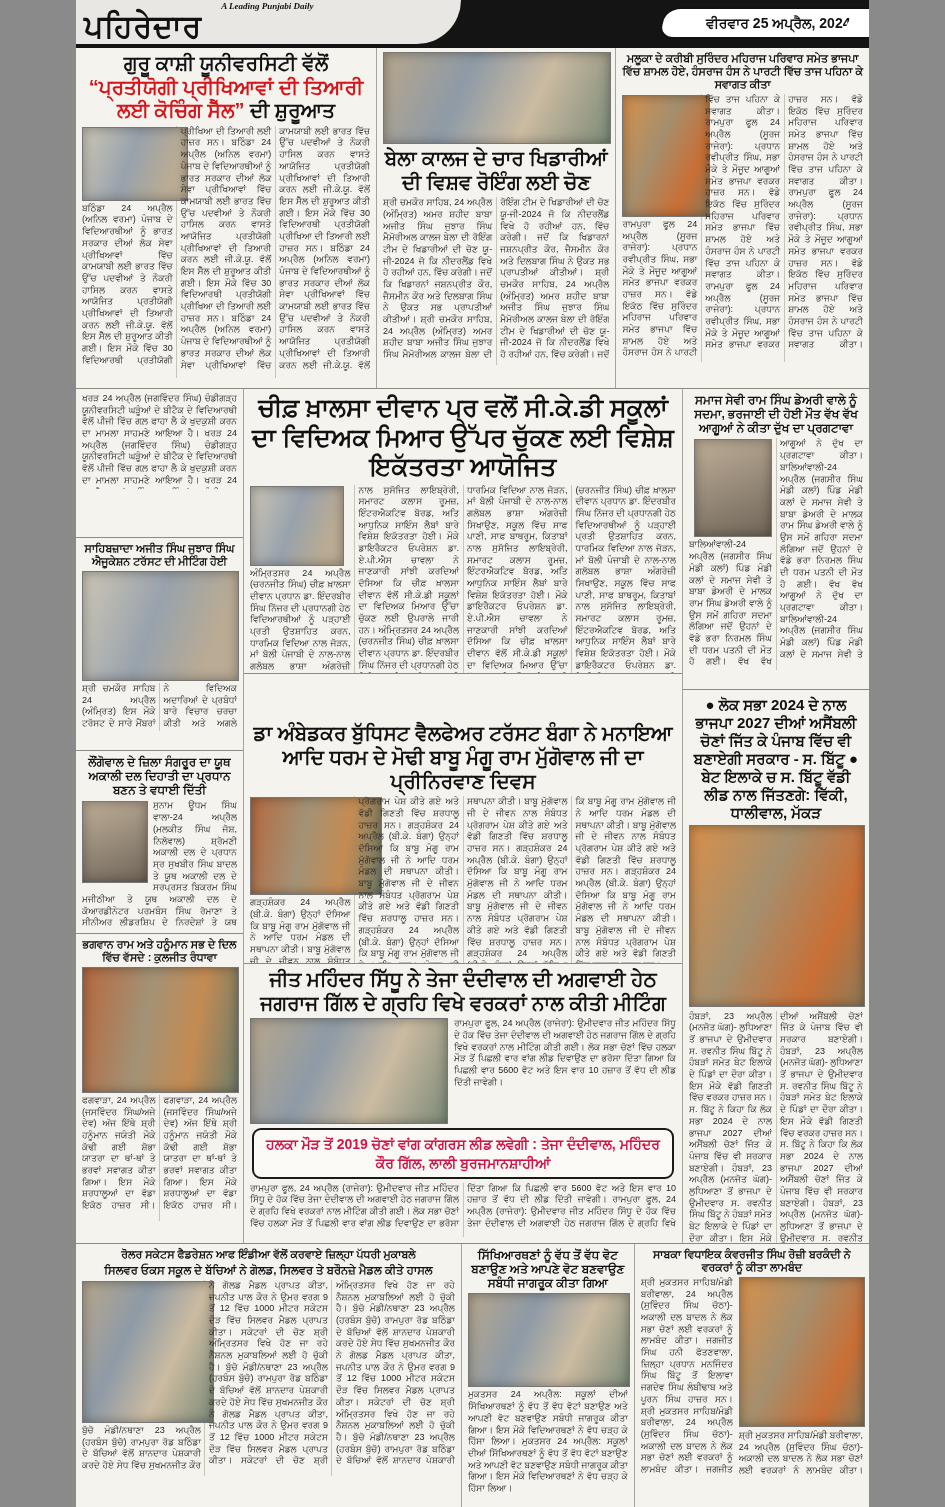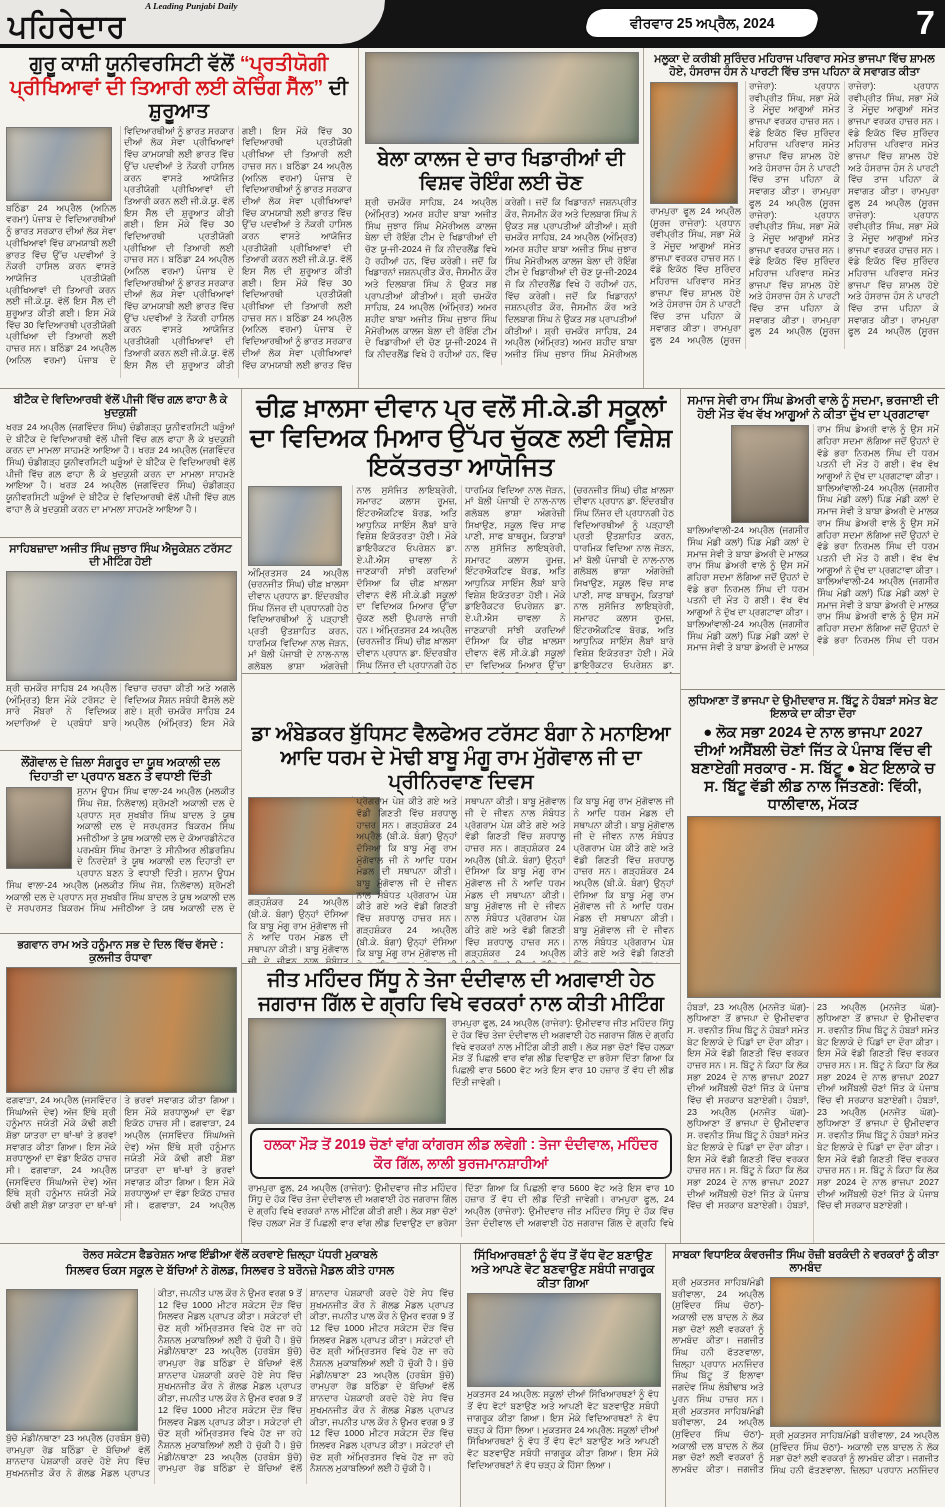--- a/index.html
+++ b/index.html
@@ -1,16 +1,16 @@
 <!DOCTYPE html>
 <html lang="pa"><head>
 <meta charset="utf-8">
 <style>
   html,body{margin:0;padding:0;background:#8a8a8a;}
-  .page{width:945px;height:1507px;margin:0 auto;background:#f5f3ee;position:relative;
+  .page{width:793px;height:1507px;margin:0 auto;background:#f5f3ee;position:relative;
         font-family:"Liberation Sans","DejaVu Sans",sans-serif;color:#1c1c1c;overflow:hidden;}
   
   .masthead{height:46px;background:#141414;position:relative;border-bottom:2px solid #141414;}
   .logo-plate{position:absolute;left:0;top:0;width:385px;height:44px;background:#e9e7e3;
               border-radius:0 0 60px 0;padding:1px 10px 0 8px;box-sizing:border-box;}
   .tagline{font-family:"Liberation Serif","DejaVu Serif",serif;font-style:italic;font-weight:bold;
            font-size:9px;text-align:center;color:#111;}
   .logo-text{font-size:30px;font-weight:bold;letter-spacing:1px;color:#111;line-height:30px;
              transform:scaleY(1.05);}
   .date-pill{position:absolute;left:585px;top:7px;width:230px;height:28px;background:#fff;
@@ -38,21 +38,21 @@
   .photo.saffron{background:linear-gradient(115deg,#d8904a 0%,#a58f6e 40%,#c96f35 75%,#8d7a58 100%);}
   .photo.crowd{background:linear-gradient(100deg,#b5693f 0%,#a39276 40%,#c48b52 70%,#6f7d6b 100%);}
   .photo.portrait{background:linear-gradient(160deg,#bfae97 0%,#8f8373 60%,#6f6557 100%);}
   .fl{float:left;margin:1px 5px 2px 0;}
   .fr{float:right;margin:1px 0 2px 5px;}
   
   .h-xl{font-size:25px;}
   .h-lg{font-size:20px;}
   .h-md{font-size:11px;}
   .h-sm{font-size:12px;}
-  .subhead{font-weight:bold;font-size:11.5px;text-align:center;margin:1px 0 11px;color:#111;}
+  .subhead{font-weight:bold;font-size:11.5px;text-align:center;margin:1px 0 3px;color:#111;}
   .bullets{font-weight:bold;font-size:15px;text-align:center;color:#111;margin:2px 0 3px;}
   .leadbox{border:2px solid #1a1a1a;border-radius:9px;background:#fbfaf6;padding:5px 7px;
            margin:4px 2px;text-align:center;font-weight:bold;font-size:14px;color:#d31245;line-height:1.3;}
 </style>
 </head>
 <body>
 
 <div class="page">
 
   <header class="masthead">
@@ -90,21 +90,20 @@
         <span>ਰਾਮਪੁਰਾ ਫੂਲ 24 ਅਪ੍ਰੈਲ (ਸੂਰਜ ਰਾਜੇਰਾ): ਪ੍ਰਧਾਨ ਰਵੀਪ੍ਰੀਤ ਸਿੰਘ, ਸਭਾ ਮੌਕੇ ਤੇ ਮੌਜੂਦ ਆਗੂਆਂ ਸਮੇਤ ਭਾਜਪਾ ਵਰਕਰ ਹਾਜ਼ਰ ਸਨ। ਵੱਡੇ ਇਕੱਠ ਵਿੱਚ ਸੁਰਿੰਦਰ ਮਹਿਰਾਜ ਪਰਿਵਾਰ ਸਮੇਤ ਭਾਜਪਾ ਵਿੱਚ ਸ਼ਾਮਲ ਹੋਏ ਅਤੇ ਹੰਸਰਾਜ ਹੰਸ ਨੇ ਪਾਰਟੀ ਵਿੱਚ ਤਾਜ ਪਹਿਨਾ ਕੇ ਸਵਾਗਤ ਕੀਤਾ। ਰਾਮਪੁਰਾ ਫੂਲ 24 ਅਪ੍ਰੈਲ (ਸੂਰਜ ਰਾਜੇਰਾ): ਪ੍ਰਧਾਨ ਰਵੀਪ੍ਰੀਤ ਸਿੰਘ, ਸਭਾ ਮੌਕੇ ਤੇ ਮੌਜੂਦ ਆਗੂਆਂ ਸਮੇਤ ਭਾਜਪਾ ਵਰਕਰ ਹਾਜ਼ਰ ਸਨ। ਵੱਡੇ ਇਕੱਠ ਵਿੱਚ ਸੁਰਿੰਦਰ ਮਹਿਰਾਜ ਪਰਿਵਾਰ ਸਮੇਤ ਭਾਜਪਾ ਵਿੱਚ ਸ਼ਾਮਲ ਹੋਏ ਅਤੇ ਹੰਸਰਾਜ ਹੰਸ ਨੇ ਪਾਰਟੀ ਵਿੱਚ ਤਾਜ ਪਹਿਨਾ ਕੇ ਸਵਾਗਤ ਕੀਤਾ। ਰਾਮਪੁਰਾ ਫੂਲ 24 ਅਪ੍ਰੈਲ (ਸੂਰਜ ਰਾਜੇਰਾ): ਪ੍ਰਧਾਨ ਰਵੀਪ੍ਰੀਤ ਸਿੰਘ, ਸਭਾ ਮੌਕੇ ਤੇ ਮੌਜੂਦ ਆਗੂਆਂ ਸਮੇਤ ਭਾਜਪਾ ਵਰਕਰ ਹਾਜ਼ਰ ਸਨ। ਵੱਡੇ ਇਕੱਠ ਵਿੱਚ ਸੁਰਿੰਦਰ ਮਹਿਰਾਜ ਪਰਿਵਾਰ ਸਮੇਤ ਭਾਜਪਾ ਵਿੱਚ ਸ਼ਾਮਲ ਹੋਏ ਅਤੇ ਹੰਸਰਾਜ ਹੰਸ ਨੇ ਪਾਰਟੀ ਵਿੱਚ ਤਾਜ ਪਹਿਨਾ ਕੇ ਸਵਾਗਤ ਕੀਤਾ। ਰਾਮਪੁਰਾ ਫੂਲ 24 ਅਪ੍ਰੈਲ (ਸੂਰਜ ਰਾਜੇਰਾ): ਪ੍ਰਧਾਨ ਰਵੀਪ੍ਰੀਤ ਸਿੰਘ, ਸਭਾ ਮੌਕੇ ਤੇ ਮੌਜੂਦ ਆਗੂਆਂ ਸਮੇਤ ਭਾਜਪਾ ਵਰਕਰ ਹਾਜ਼ਰ ਸਨ। ਵੱਡੇ ਇਕੱਠ ਵਿੱਚ ਸੁਰਿੰਦਰ ਮਹਿਰਾਜ ਪਰਿਵਾਰ ਸਮੇਤ ਭਾਜਪਾ ਵਿੱਚ ਸ਼ਾਮਲ ਹੋਏ ਅਤੇ ਹੰਸਰਾਜ ਹੰਸ ਨੇ ਪਾਰਟੀ ਵਿੱਚ ਤਾਜ ਪਹਿਨਾ ਕੇ ਸਵਾਗਤ ਕੀਤਾ। ਰਾਮਪੁਰਾ ਫੂਲ 24 ਅਪ੍ਰੈਲ (ਸੂਰਜ ਰਾਜੇਰਾ): ਪ੍ਰਧਾਨ ਰਵੀਪ੍ਰੀਤ ਸਿੰਘ, ਸਭਾ ਮੌਕੇ ਤੇ ਮੌਜੂਦ ਆਗੂਆਂ ਸਮੇਤ ਭਾਜਪਾ ਵਰਕਰ ਹਾਜ਼ਰ ਸਨ। ਵੱਡੇ ਇਕੱਠ ਵਿੱਚ ਸੁਰਿੰਦਰ ਮਹਿਰਾਜ ਪਰਿਵਾਰ ਸਮੇਤ ਭਾਜਪਾ ਵਿੱਚ ਸ਼ਾਮਲ ਹੋਏ ਅਤੇ ਹੰਸਰਾਜ ਹੰਸ ਨੇ ਪਾਰਟੀ ਵਿੱਚ ਤਾਜ ਪਹਿਨਾ ਕੇ ਸਵਾਗਤ ਕੀਤਾ। ਰਾਮਪੁਰਾ ਫੂਲ 24 ਅਪ੍ਰੈਲ (ਸੂਰਜ ਰਾਜੇਰਾ): ਪ੍ਰਧਾਨ ਰਵੀਪ੍ਰੀਤ ਸਿੰਘ, ਸਭਾ ਮੌਕੇ ਤੇ ਮੌਜੂਦ ਆਗੂਆਂ ਸਮੇਤ ਭਾਜਪਾ ਵਰਕਰ ਹਾਜ਼ਰ ਸਨ। ਵੱਡੇ ਇਕੱਠ ਵਿੱਚ ਸੁਰਿੰਦਰ ਮਹਿਰਾਜ ਪਰਿਵਾਰ ਸਮੇਤ ਭਾਜਪਾ ਵਿੱਚ ਸ਼ਾਮਲ ਹੋਏ ਅਤੇ ਹੰਸਰਾਜ ਹੰਸ ਨੇ ਪਾਰਟੀ ਵਿੱਚ ਤਾਜ ਪਹਿਨਾ ਕੇ ਸਵਾਗਤ ਕੀਤਾ।</span>
       </div>
     </article>
   </div>
   <div class="hdiv"></div>
 
   <div class="zone" style="height:854px;">
 
     <div class="vflex" style="width:242px;">
       <article class="art" style="height:148px;">
-        <h2 class="h-md">ਬੀਟੈਕ ਦੇ ਵਿਦਿਆਰਥੀ ਵੱਲੋਂ ਪੀਜੀ ਵਿੱਚ ਗਲ਼ ਫਾਹਾ ਲੈ ਕੇ ਖੁਦਕੁਸ਼ੀ</h2>
         <div class="body" style="height:96px;">
           <span>ਖਰੜ 24 ਅਪ੍ਰੈਲ (ਜਗਵਿੰਦਰ ਸਿੰਘ) ਚੰਡੀਗੜ੍ਹ ਯੂਨੀਵਰਸਿਟੀ ਘੜੂੰਆਂ ਦੇ ਬੀਟੈਕ ਦੇ ਵਿਦਿਆਰਥੀ ਵੱਲੋਂ ਪੀਜੀ ਵਿੱਚ ਗਲ਼ ਫਾਹਾ ਲੈ ਕੇ ਖੁਦਕੁਸ਼ੀ ਕਰਨ ਦਾ ਮਾਮਲਾ ਸਾਹਮਣੇ ਆਇਆ ਹੈ। ਖਰੜ 24 ਅਪ੍ਰੈਲ (ਜਗਵਿੰਦਰ ਸਿੰਘ) ਚੰਡੀਗੜ੍ਹ ਯੂਨੀਵਰਸਿਟੀ ਘੜੂੰਆਂ ਦੇ ਬੀਟੈਕ ਦੇ ਵਿਦਿਆਰਥੀ ਵੱਲੋਂ ਪੀਜੀ ਵਿੱਚ ਗਲ਼ ਫਾਹਾ ਲੈ ਕੇ ਖੁਦਕੁਸ਼ੀ ਕਰਨ ਦਾ ਮਾਮਲਾ ਸਾਹਮਣੇ ਆਇਆ ਹੈ। ਖਰੜ 24 ਅਪ੍ਰੈਲ (ਜਗਵਿੰਦਰ ਸਿੰਘ) ਚੰਡੀਗੜ੍ਹ ਯੂਨੀਵਰਸਿਟੀ ਘੜੂੰਆਂ ਦੇ ਬੀਟੈਕ ਦੇ ਵਿਦਿਆਰਥੀ ਵੱਲੋਂ ਪੀਜੀ ਵਿੱਚ ਗਲ਼ ਫਾਹਾ ਲੈ ਕੇ ਖੁਦਕੁਸ਼ੀ ਕਰਨ ਦਾ ਮਾਮਲਾ ਸਾਹਮਣੇ ਆਇਆ ਹੈ।</span>
         </div>
       </article>
       <div class="hdiv"></div>
       <article class="art" style="height:212px;">
         <h2 class="h-md">ਸਾਹਿਬਜ਼ਾਦਾ ਅਜੀਤ ਸਿੰਘ ਜੁਝਾਰ ਸਿੰਘ ਐਜੂਕੇਸ਼ਨ ਟਰੱਸਟ ਦੀ ਮੀਟਿੰਗ ਹੋਈ</h2>
         <div class="photo indoor" style="width:100%;height:108px;margin:2px 0;"></div>
         <div class="body cols2" style="height:48px;">
           <span>ਸ਼੍ਰੀ ਚਮਕੌਰ ਸਾਹਿਬ 24 ਅਪ੍ਰੈਲ (ਅੰਮ੍ਰਿਤ) ਇਸ ਮੌਕੇ ਟਰੱਸਟ ਦੇ ਸਾਰੇ ਮੈਂਬਰਾਂ ਨੇ ਵਿਦਿਅਕ ਅਦਾਰਿਆਂ ਦੇ ਪ੍ਰਬੰਧਾਂ ਬਾਰੇ ਵਿਚਾਰ ਚਰਚਾ ਕੀਤੀ ਅਤੇ ਅਗਲੇ ਵਿਦਿਅਕ ਸੈਸ਼ਨ ਸਬੰਧੀ ਫੈਸਲੇ ਲਏ ਗਏ। ਸ਼੍ਰੀ ਚਮਕੌਰ ਸਾਹਿਬ 24 ਅਪ੍ਰੈਲ (ਅੰਮ੍ਰਿਤ) ਇਸ ਮੌਕੇ ਟਰੱਸਟ ਦੇ ਸਾਰੇ ਮੈਂਬਰਾਂ ਨੇ ਵਿਦਿਅਕ ਅਦਾਰਿਆਂ ਦੇ ਪ੍ਰਬੰਧਾਂ ਬਾਰੇ ਵਿਚਾਰ ਚਰਚਾ ਕੀਤੀ ਅਤੇ ਅਗਲੇ ਵਿਦਿਅਕ ਸੈਸ਼ਨ ਸਬੰਧੀ ਫੈਸਲੇ ਲਏ ਗਏ।</span>
@@ -163,21 +162,20 @@
     <div class="vflex" style="width:265px;border-left:1px solid #a9a49a;">
       <article class="art" style="height:300px;">
         <h2 class="h-sm">ਸਮਾਜ ਸੇਵੀ ਰਾਮ ਸਿੰਘ ਡੇਅਰੀ ਵਾਲੇ ਨੂੰ ਸਦਮਾ, ਭਰਜਾਈ ਦੀ ਹੋਈ ਮੌਤ ਵੱਖ ਵੱਖ ਆਗੂਆਂ ਨੇ ਕੀਤਾ ਦੁੱਖ ਦਾ ਪ੍ਰਗਟਾਵਾ</h2>
         <div class="body cols2" style="height:232px;">
           <div class="photo portrait fr" style="width:76px;height:96px;"></div>
           <span>ਬਾਲਿਆਂਵਾਲੀ-24 ਅਪ੍ਰੈਲ (ਜਗਸੀਰ ਸਿੰਘ ਮੰਡੀ ਕਲਾਂ) ਪਿੰਡ ਮੰਡੀ ਕਲਾਂ ਦੇ ਸਮਾਜ ਸੇਵੀ ਤੇ ਬਾਬਾ ਡੇਅਰੀ ਦੇ ਮਾਲਕ ਰਾਮ ਸਿੰਘ ਡੇਅਰੀ ਵਾਲੇ ਨੂੰ ਉਸ ਸਮੇਂ ਗਹਿਰਾ ਸਦਮਾ ਲੱਗਿਆ ਜਦੋਂ ਉਹਨਾਂ ਦੇ ਵੱਡੇ ਭਰਾ ਨਿਰਮਲ ਸਿੰਘ ਦੀ ਧਰਮ ਪਤਨੀ ਦੀ ਮੌਤ ਹੋ ਗਈ। ਵੱਖ ਵੱਖ ਆਗੂਆਂ ਨੇ ਦੁੱਖ ਦਾ ਪ੍ਰਗਟਾਵਾ ਕੀਤਾ। ਬਾਲਿਆਂਵਾਲੀ-24 ਅਪ੍ਰੈਲ (ਜਗਸੀਰ ਸਿੰਘ ਮੰਡੀ ਕਲਾਂ) ਪਿੰਡ ਮੰਡੀ ਕਲਾਂ ਦੇ ਸਮਾਜ ਸੇਵੀ ਤੇ ਬਾਬਾ ਡੇਅਰੀ ਦੇ ਮਾਲਕ ਰਾਮ ਸਿੰਘ ਡੇਅਰੀ ਵਾਲੇ ਨੂੰ ਉਸ ਸਮੇਂ ਗਹਿਰਾ ਸਦਮਾ ਲੱਗਿਆ ਜਦੋਂ ਉਹਨਾਂ ਦੇ ਵੱਡੇ ਭਰਾ ਨਿਰਮਲ ਸਿੰਘ ਦੀ ਧਰਮ ਪਤਨੀ ਦੀ ਮੌਤ ਹੋ ਗਈ। ਵੱਖ ਵੱਖ ਆਗੂਆਂ ਨੇ ਦੁੱਖ ਦਾ ਪ੍ਰਗਟਾਵਾ ਕੀਤਾ। ਬਾਲਿਆਂਵਾਲੀ-24 ਅਪ੍ਰੈਲ (ਜਗਸੀਰ ਸਿੰਘ ਮੰਡੀ ਕਲਾਂ) ਪਿੰਡ ਮੰਡੀ ਕਲਾਂ ਦੇ ਸਮਾਜ ਸੇਵੀ ਤੇ ਬਾਬਾ ਡੇਅਰੀ ਦੇ ਮਾਲਕ ਰਾਮ ਸਿੰਘ ਡੇਅਰੀ ਵਾਲੇ ਨੂੰ ਉਸ ਸਮੇਂ ਗਹਿਰਾ ਸਦਮਾ ਲੱਗਿਆ ਜਦੋਂ ਉਹਨਾਂ ਦੇ ਵੱਡੇ ਭਰਾ ਨਿਰਮਲ ਸਿੰਘ ਦੀ ਧਰਮ ਪਤਨੀ ਦੀ ਮੌਤ ਹੋ ਗਈ। ਵੱਖ ਵੱਖ ਆਗੂਆਂ ਨੇ ਦੁੱਖ ਦਾ ਪ੍ਰਗਟਾਵਾ ਕੀਤਾ। ਬਾਲਿਆਂਵਾਲੀ-24 ਅਪ੍ਰੈਲ (ਜਗਸੀਰ ਸਿੰਘ ਮੰਡੀ ਕਲਾਂ) ਪਿੰਡ ਮੰਡੀ ਕਲਾਂ ਦੇ ਸਮਾਜ ਸੇਵੀ ਤੇ ਬਾਬਾ ਡੇਅਰੀ ਦੇ ਮਾਲਕ ਰਾਮ ਸਿੰਘ ਡੇਅਰੀ ਵਾਲੇ ਨੂੰ ਉਸ ਸਮੇਂ ਗਹਿਰਾ ਸਦਮਾ ਲੱਗਿਆ ਜਦੋਂ ਉਹਨਾਂ ਦੇ ਵੱਡੇ ਭਰਾ ਨਿਰਮਲ ਸਿੰਘ ਦੀ ਧਰਮ ਪਤਨੀ ਦੀ ਮੌਤ ਹੋ ਗਈ। ਵੱਖ ਵੱਖ ਆਗੂਆਂ ਨੇ ਦੁੱਖ ਦਾ ਪ੍ਰਗਟਾਵਾ ਕੀਤਾ।</span>
         </div>
       </article>
       <div class="hdiv"></div>
       <article class="art" style="height:554px;">
-        <h2 class="h-md">ਲੁਧਿਆਣਾ ਤੋਂ ਭਾਜਪਾ ਦੇ ਉਮੀਦਵਾਰ ਸ. ਬਿੱਟੂ ਨੇ ਹੰਬੜਾਂ ਸਮੇਤ ਬੇਟ ਇਲਾਕੇ ਦਾ ਕੀਤਾ ਦੌਰਾ</h2>
         <div class="bullets">● ਲੋਕ ਸਭਾ 2024 ਦੇ ਨਾਲ ਭਾਜਪਾ 2027 ਦੀਆਂ ਅਸੈਂਬਲੀ ਚੋਣਾਂ ਜਿੱਤ ਕੇ ਪੰਜਾਬ ਵਿੱਚ ਵੀ ਬਣਾਏਗੀ ਸਰਕਾਰ - ਸ. ਬਿੱਟੂ ● ਬੇਟ ਇਲਾਕੇ ਚ ਸ. ਬਿੱਟੂ ਵੱਡੀ ਲੀਡ ਨਾਲ ਜਿੱਤਣਗੇ: ਵਿੱਕੀ, ਧਾਲੀਵਾਲ, ਮੱਕੜ</div>
         <div class="photo saffron" style="width:100%;height:180px;margin:2px 0 4px;"></div>
         <div class="body cols2" style="height:282px;">
           <span>ਹੰਬੜਾਂ, 23 ਅਪ੍ਰੈਲ (ਮਨਜੋਤ ਘੱਗ)- ਲੁਧਿਆਣਾ ਤੋਂ ਭਾਜਪਾ ਦੇ ਉਮੀਦਵਾਰ ਸ. ਰਵਨੀਤ ਸਿੰਘ ਬਿੱਟੂ ਨੇ ਹੰਬੜਾਂ ਸਮੇਤ ਬੇਟ ਇਲਾਕੇ ਦੇ ਪਿੰਡਾਂ ਦਾ ਦੌਰਾ ਕੀਤਾ। ਇਸ ਮੌਕੇ ਵੱਡੀ ਗਿਣਤੀ ਵਿੱਚ ਵਰਕਰ ਹਾਜ਼ਰ ਸਨ। ਸ. ਬਿੱਟੂ ਨੇ ਕਿਹਾ ਕਿ ਲੋਕ ਸਭਾ 2024 ਦੇ ਨਾਲ ਭਾਜਪਾ 2027 ਦੀਆਂ ਅਸੈਂਬਲੀ ਚੋਣਾਂ ਜਿੱਤ ਕੇ ਪੰਜਾਬ ਵਿੱਚ ਵੀ ਸਰਕਾਰ ਬਣਾਏਗੀ। ਹੰਬੜਾਂ, 23 ਅਪ੍ਰੈਲ (ਮਨਜੋਤ ਘੱਗ)- ਲੁਧਿਆਣਾ ਤੋਂ ਭਾਜਪਾ ਦੇ ਉਮੀਦਵਾਰ ਸ. ਰਵਨੀਤ ਸਿੰਘ ਬਿੱਟੂ ਨੇ ਹੰਬੜਾਂ ਸਮੇਤ ਬੇਟ ਇਲਾਕੇ ਦੇ ਪਿੰਡਾਂ ਦਾ ਦੌਰਾ ਕੀਤਾ। ਇਸ ਮੌਕੇ ਵੱਡੀ ਗਿਣਤੀ ਵਿੱਚ ਵਰਕਰ ਹਾਜ਼ਰ ਸਨ। ਸ. ਬਿੱਟੂ ਨੇ ਕਿਹਾ ਕਿ ਲੋਕ ਸਭਾ 2024 ਦੇ ਨਾਲ ਭਾਜਪਾ 2027 ਦੀਆਂ ਅਸੈਂਬਲੀ ਚੋਣਾਂ ਜਿੱਤ ਕੇ ਪੰਜਾਬ ਵਿੱਚ ਵੀ ਸਰਕਾਰ ਬਣਾਏਗੀ। ਹੰਬੜਾਂ, 23 ਅਪ੍ਰੈਲ (ਮਨਜੋਤ ਘੱਗ)- ਲੁਧਿਆਣਾ ਤੋਂ ਭਾਜਪਾ ਦੇ ਉਮੀਦਵਾਰ ਸ. ਰਵਨੀਤ ਸਿੰਘ ਬਿੱਟੂ ਨੇ ਹੰਬੜਾਂ ਸਮੇਤ ਬੇਟ ਇਲਾਕੇ ਦੇ ਪਿੰਡਾਂ ਦਾ ਦੌਰਾ ਕੀਤਾ। ਇਸ ਮੌਕੇ ਵੱਡੀ ਗਿਣਤੀ ਵਿੱਚ ਵਰਕਰ ਹਾਜ਼ਰ ਸਨ। ਸ. ਬਿੱਟੂ ਨੇ ਕਿਹਾ ਕਿ ਲੋਕ ਸਭਾ 2024 ਦੇ ਨਾਲ ਭਾਜਪਾ 2027 ਦੀਆਂ ਅਸੈਂਬਲੀ ਚੋਣਾਂ ਜਿੱਤ ਕੇ ਪੰਜਾਬ ਵਿੱਚ ਵੀ ਸਰਕਾਰ ਬਣਾਏਗੀ। ਹੰਬੜਾਂ, 23 ਅਪ੍ਰੈਲ (ਮਨਜੋਤ ਘੱਗ)- ਲੁਧਿਆਣਾ ਤੋਂ ਭਾਜਪਾ ਦੇ ਉਮੀਦਵਾਰ ਸ. ਰਵਨੀਤ ਸਿੰਘ ਬਿੱਟੂ ਨੇ ਹੰਬੜਾਂ ਸਮੇਤ ਬੇਟ ਇਲਾਕੇ ਦੇ ਪਿੰਡਾਂ ਦਾ ਦੌਰਾ ਕੀਤਾ। ਇਸ ਮੌਕੇ ਵੱਡੀ ਗਿਣਤੀ ਵਿੱਚ ਵਰਕਰ ਹਾਜ਼ਰ ਸਨ। ਸ. ਬਿੱਟੂ ਨੇ ਕਿਹਾ ਕਿ ਲੋਕ ਸਭਾ 2024 ਦੇ ਨਾਲ ਭਾਜਪਾ 2027 ਦੀਆਂ ਅਸੈਂਬਲੀ ਚੋਣਾਂ ਜਿੱਤ ਕੇ ਪੰਜਾਬ ਵਿੱਚ ਵੀ ਸਰਕਾਰ ਬਣਾਏਗੀ।</span>
         </div>
       </article>
     </div>
   </div>
   <div class="hdiv"></div>
 

